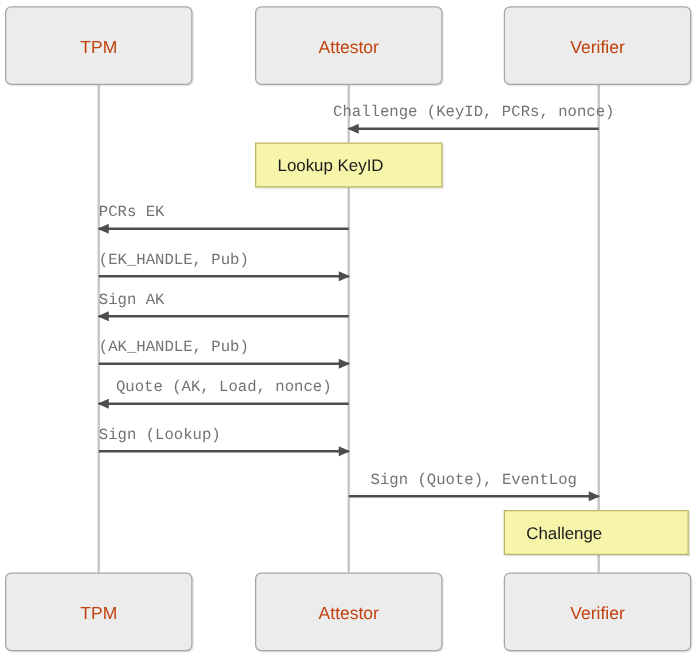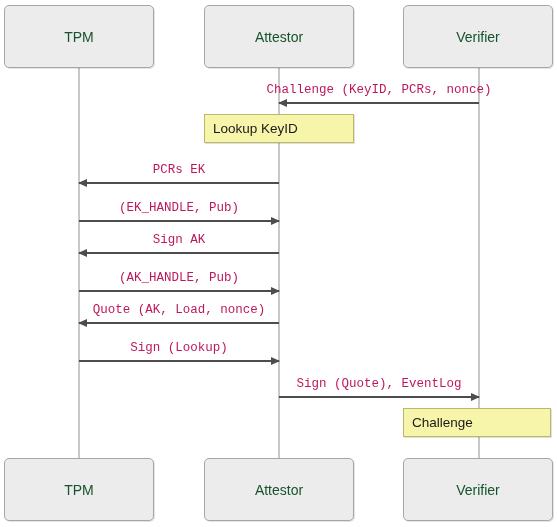--- a/index.html
+++ b/index.html
@@ -26,35 +26,35 @@
     width: 150px;
     height: 63px;
     background: #ececec;
     border: 1px solid #a6a6a6;
     border-radius: 5px;
     display: flex;
     align-items: center;
     justify-content: center;
     font-family: "Liberation Sans", sans-serif;
     font-size: 14px;
-    color: #14532d;
+    color: #c2410c;
     box-shadow: 1px 1px 0 rgba(0,0,0,0.10);
   }
   .note-box {
     position: absolute;
     box-sizing: border-box;
-    height: 29px;
+    height: 36px;
     background: #f7f5a9;
     border: 1px solid #bdb76b;
     display: flex;
     align-items: center;
     font-family: "Liberation Sans", sans-serif;
     font-size: 13.5px;
     color: #1a1a1a;
-    padding-left: 8px;
+    padding-left: 17px;
     box-shadow: 1px 1px 0 rgba(0,0,0,0.12);
   }
   .msg {
     position: absolute;
     height: 0;
   }
   .msg-line {
     position: absolute;
     left: 0;
     top: 0;
@@ -75,24 +75,23 @@
     border-left: 9px solid #4d4d4d;
   }
   .arrowhead.left {
     left: -1px;
     border-right: 9px solid #4d4d4d;
   }
   .msg-label {
     position: absolute;
     bottom: 5px;
     width: 100%;
-    text-align: center;
     font-family: "Liberation Mono", monospace;
     font-size: 12.5px;
-    color: #be185d;
+    color: #737373;
     white-space: nowrap;
     letter-spacing: 0px;
   }
   .msg-label.wide {
     width: auto;
     left: 50%;
     transform: translateX(-50%);
   }
 </style>
 </head>

